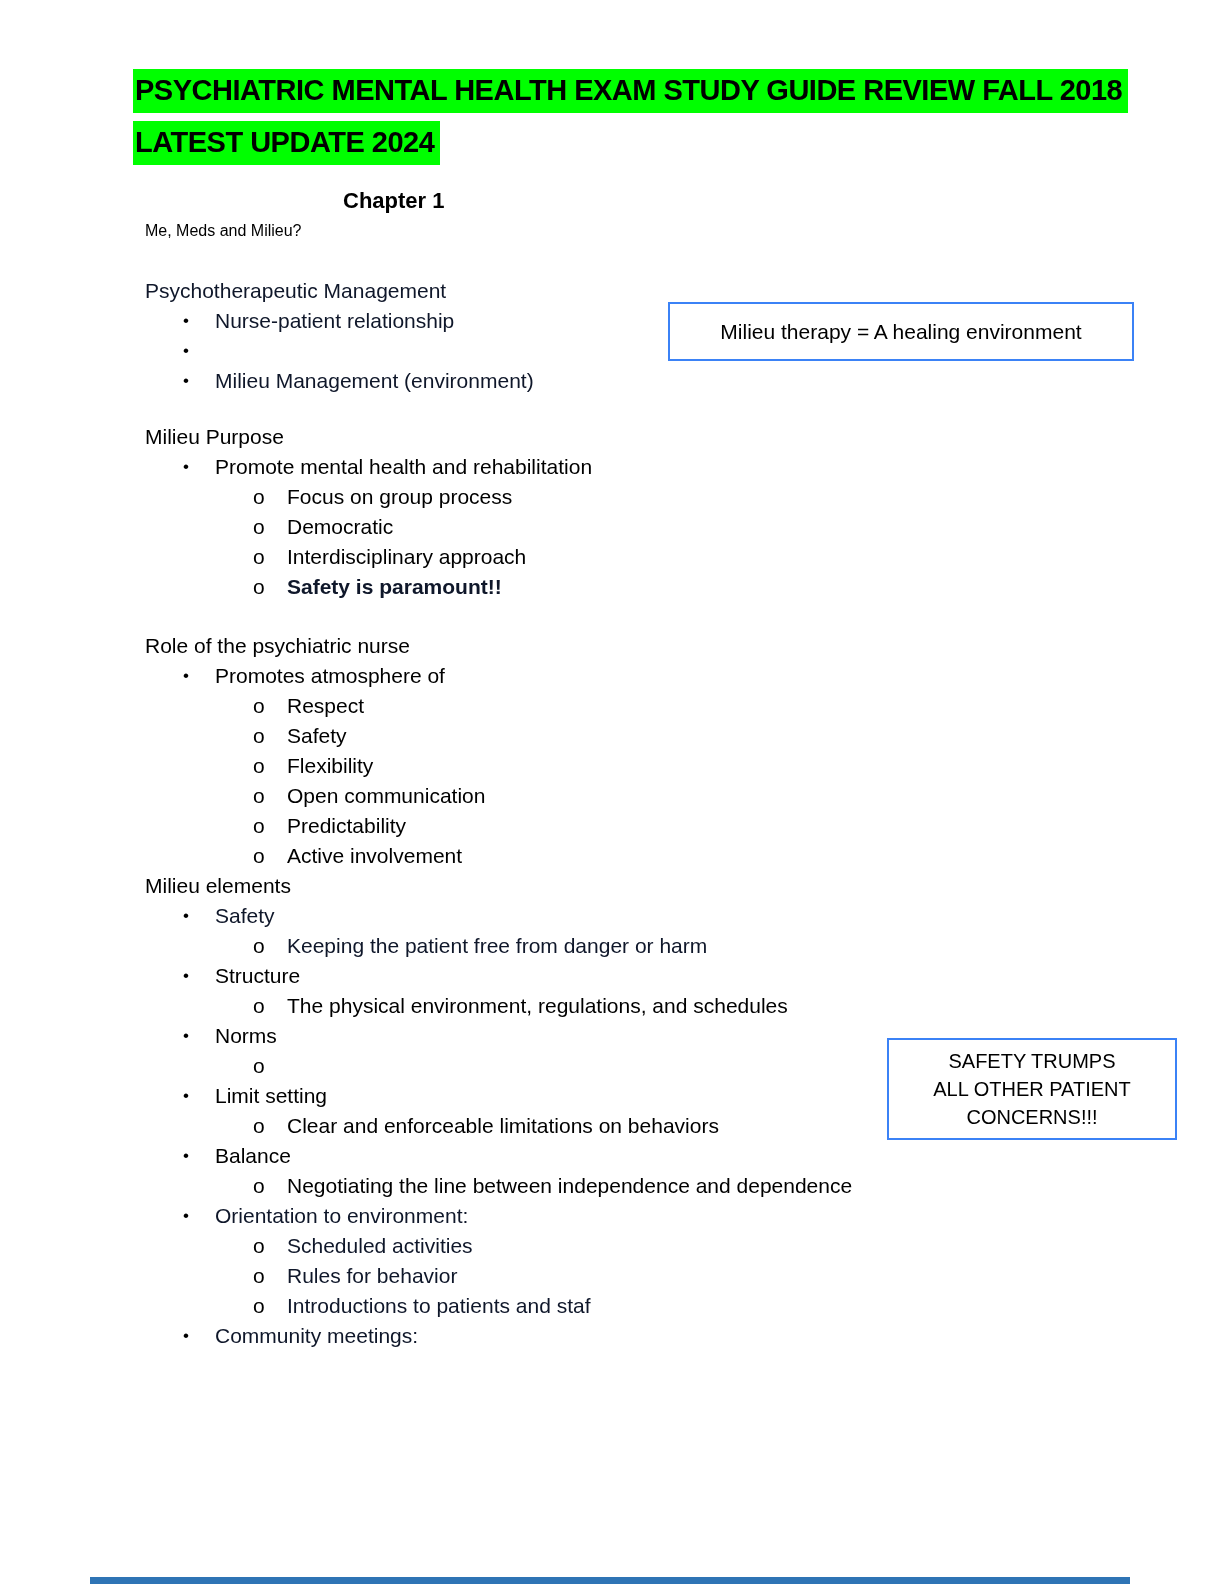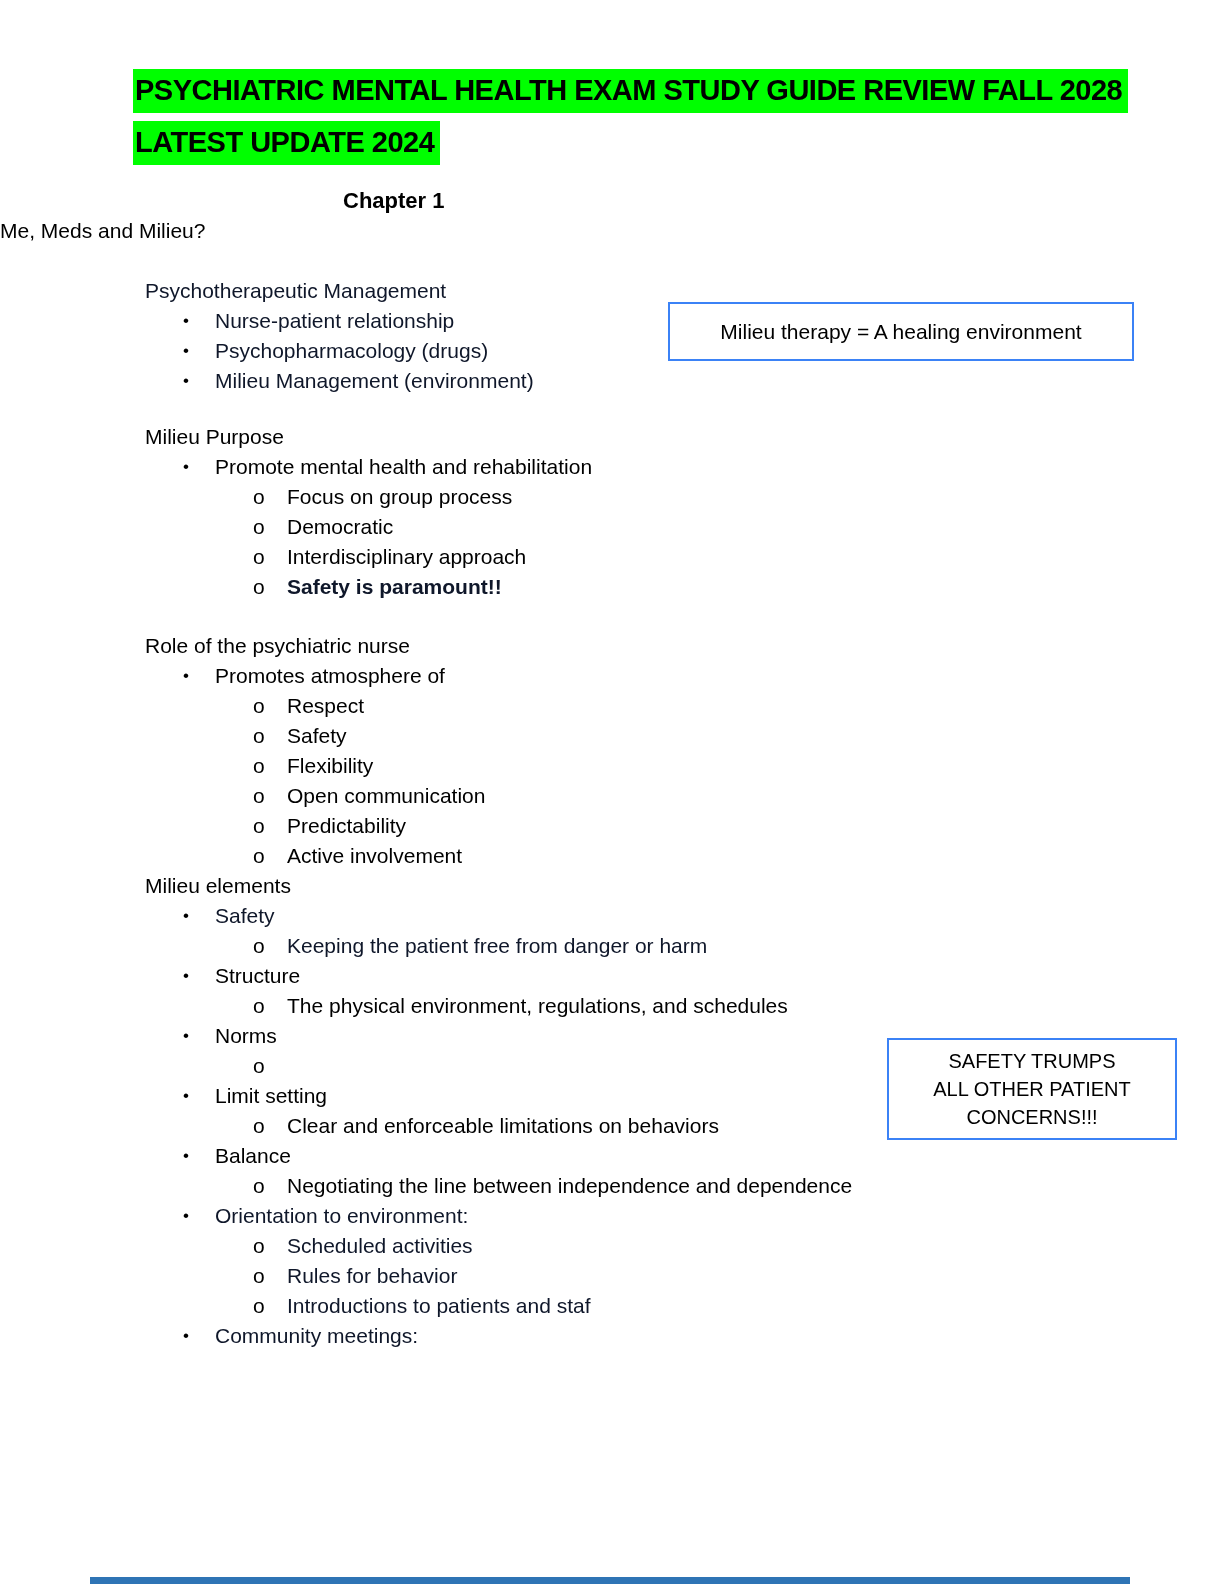--- a/index.html
+++ b/index.html
@@ -29,21 +29,22 @@
     -webkit-box-decoration-break: clone;
     box-decoration-break: clone;
   }
   .chapter {
     margin: 18px 0 0 343px;
     font-size: 22px;
     font-weight: bold;
     line-height: 30px;
   }
   .subtitle {
-    font-size: 21px;
+    margin-left: 145px;
+    font-size: 16px;
     line-height: 30px;
   }
   .sec-heading {
     margin-left: 145px;
     font-size: 21px;
     line-height: 30px;
   }
   .row {
     display: flex;
     font-size: 21px;
@@ -95,36 +96,35 @@
     width: 1040px;
     height: 7px;
   }
 </style>
 </head>
 <body>
 
 <div class="page">
 
   <div class="doc-title">
-    <span class="hl" style="background: rgb(0, 255, 0); color: rgb(0, 0, 0);">PSYCHIATRIC MENTAL HEALTH EXAM STUDY GUIDE REVIEW FALL 2028 LATEST UPDATE 2024</span>
+    <span class="hl" style="background: rgb(0, 255, 0); color: rgb(0, 0, 0);">PSYCHIATRIC MENTAL HEALTH EXAM STUDY GUIDE REVIEW FALL 2018 LATEST UPDATE 2024</span>
   </div>
 
   <div class="chapter">Chapter 1</div>
 
   <div class="subtitle">Me, Meds and Milieu?</div>
 
   <div>
       <div class="sec-heading green" style="margin-top: 30px;">Psychotherapeutic Management</div>
       <div class="row lvl1">
         <span class="bullet">•</span>
         <span class="green">Nurse-patient relationship</span>
       </div>
       <div class="row lvl1">
         <span class="bullet">•</span>
-        <span class="green">Psychopharmacology (drugs)</span>
       </div>
       <div class="row lvl1">
         <span class="bullet">•</span>
         <span class="green">Milieu Management (environment)</span>
       </div>
       <div class="sec-heading" style="margin-top: 26px;">Milieu Purpose</div>
       <div class="row lvl1">
         <span class="bullet">•</span>
         <span class="">Promote mental health and rehabilitation</span>
       </div>

